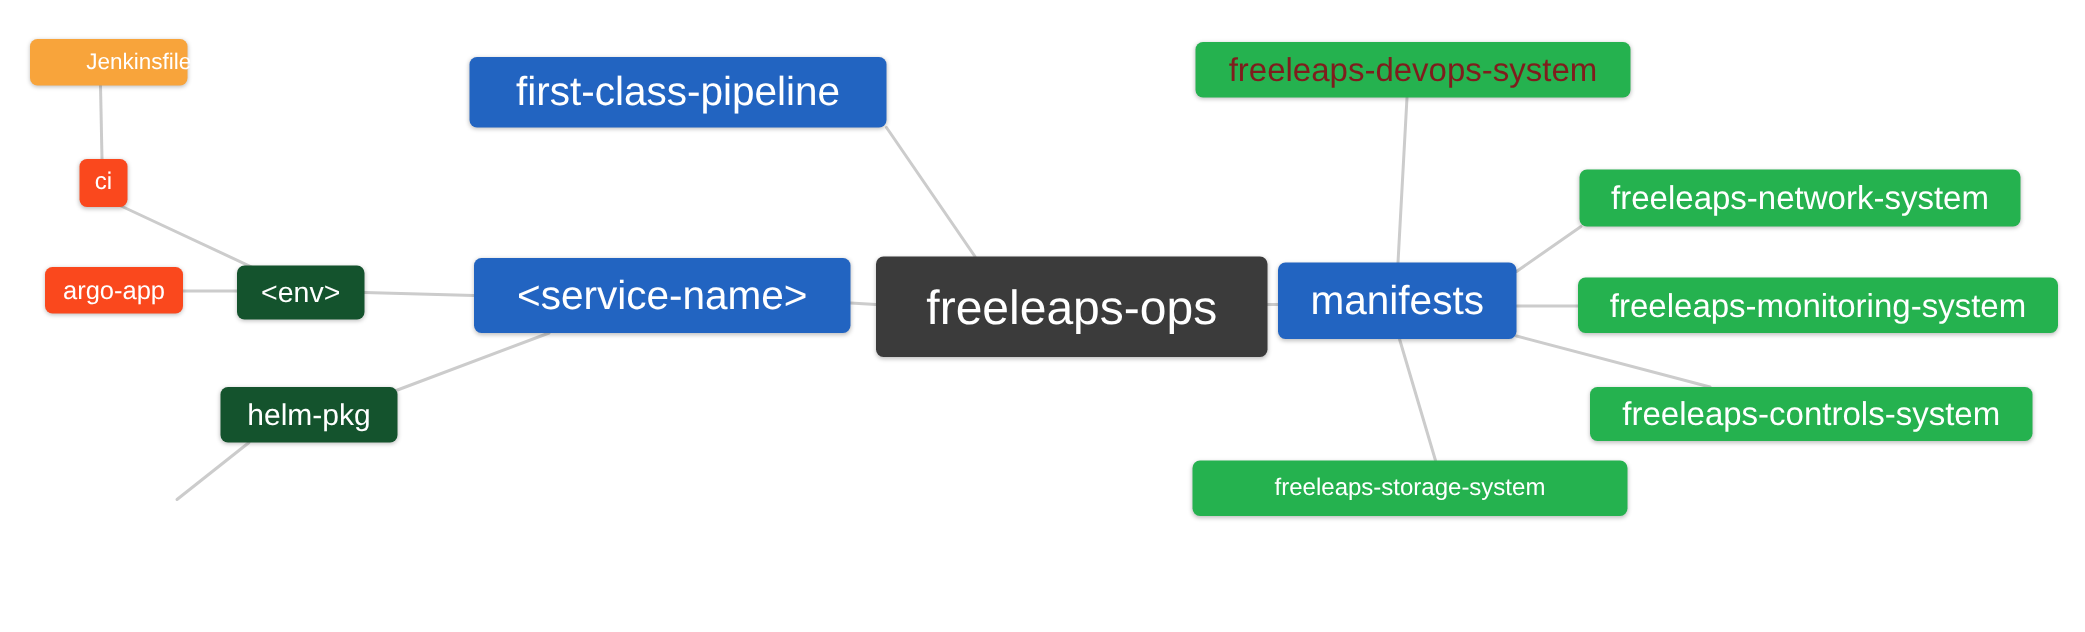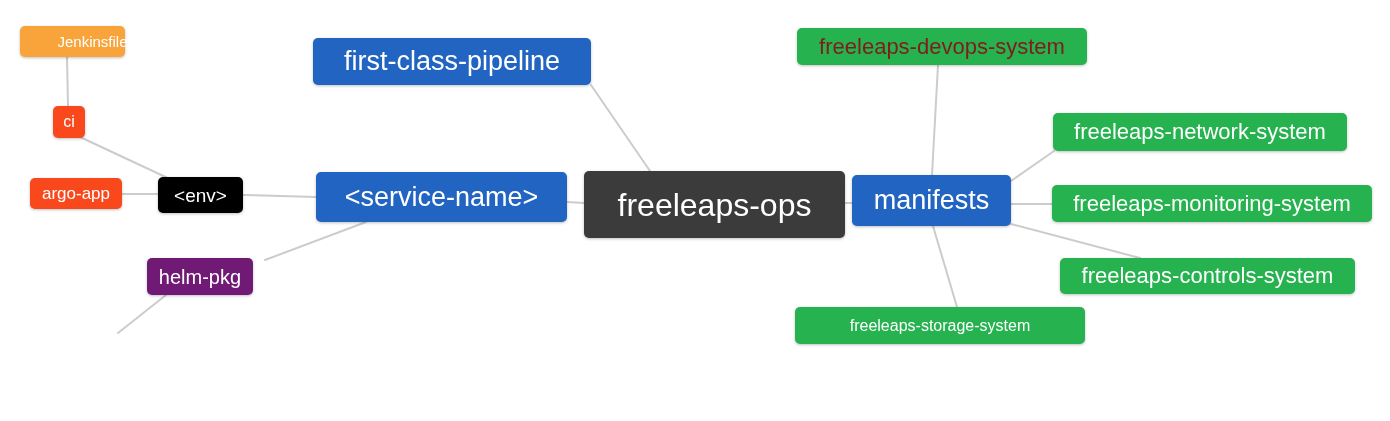--- a/index.html
+++ b/index.html
@@ -35,22 +35,22 @@
       <line x1="845" y1="203" x2="852" y2="203" stroke="#cccccc" stroke-width="2" stroke-linecap="round"></line>
       <line x1="932" y1="175" x2="938" y2="65" stroke="#cccccc" stroke-width="2" stroke-linecap="round"></line>
       <line x1="1011" y1="181" x2="1054" y2="151" stroke="#cccccc" stroke-width="2" stroke-linecap="round"></line>
       <line x1="1011" y1="204" x2="1052" y2="204" stroke="#cccccc" stroke-width="2" stroke-linecap="round"></line>
       <line x1="1011" y1="224" x2="1140" y2="258" stroke="#cccccc" stroke-width="2" stroke-linecap="round"></line>
       <line x1="933" y1="226" x2="957" y2="307" stroke="#cccccc" stroke-width="2" stroke-linecap="round"></line>
     </svg>
 <div class="node" style="left: 20px; top: 26px; width: 105px; height: 31px; font-size: 15px; background: rgb(248, 164, 59); color: rgb(255, 255, 255); padding-left: 40px;">Jenkinsfile</div>
     <div class="node" style="left: 53px; top: 106px; width: 32px; height: 32px; font-size: 16px; background: rgb(250, 72, 29); color: rgb(255, 255, 255);">ci</div>
     <div class="node" style="left: 30px; top: 178px; width: 92px; height: 31px; font-size: 17px; background: rgb(250, 72, 29); color: rgb(255, 255, 255);">argo-app</div>
-    <div class="node" style="left: 158px; top: 177px; width: 85px; height: 36px; font-size: 19px; background: #000000; color: rgb(255, 255, 255);">&lt;env&gt;</div>
-    <div class="node" style="left: 147px; top: 258px; width: 106px; height: 37px; font-size: 20px; background: #701a75; color: rgb(255, 255, 255);">helm-pkg</div>
+    <div class="node" style="left: 158px; top: 177px; width: 85px; height: 36px; font-size: 19px; background: #14532d; color: rgb(255, 255, 255);">&lt;env&gt;</div>
+    <div class="node" style="left: 147px; top: 258px; width: 118px; height: 37px; font-size: 20px; background: #14532d; color: rgb(255, 255, 255);">helm-pkg</div>
     <div class="node" style="left: 313px; top: 38px; width: 278px; height: 47px; font-size: 27px; background: rgb(34, 100, 193); color: rgb(255, 255, 255);">first-class-pipeline</div>
     <div class="node" style="left: 316px; top: 172px; width: 251px; height: 50px; font-size: 27px; background: rgb(34, 100, 193); color: rgb(255, 255, 255);">&lt;service-name&gt;</div>
     <div class="node" style="left: 584px; top: 171px; width: 261px; height: 67px; font-size: 32px; background: rgb(59, 59, 59); color: rgb(255, 255, 255);">freeleaps-ops</div>
     <div class="node" style="left: 852px; top: 175px; width: 159px; height: 51px; font-size: 27px; background: rgb(34, 100, 193); color: rgb(255, 255, 255);">manifests</div>
     <div class="node" style="left: 797px; top: 28px; width: 290px; height: 37px; font-size: 22px; background: rgb(37, 178, 79); color: #7f1d1d;">freeleaps-devops-system</div>
     <div class="node" style="left: 1053px; top: 113px; width: 294px; height: 38px; font-size: 22px; background: rgb(37, 178, 79); color: rgb(255, 255, 255);">freeleaps-network-system</div>
     <div class="node" style="left: 1052px; top: 185px; width: 320px; height: 37px; font-size: 22px; background: rgb(37, 178, 79); color: rgb(255, 255, 255);">freeleaps-monitoring-system</div>
     <div class="node" style="left: 1060px; top: 258px; width: 295px; height: 36px; font-size: 22px; background: rgb(37, 178, 79); color: rgb(255, 255, 255);">freeleaps-controls-system</div>
     <div class="node" style="left: 795px; top: 307px; width: 290px; height: 37px; font-size: 16px; background: rgb(37, 178, 79); color: rgb(255, 255, 255);">freeleaps-storage-system</div>
   </div>

